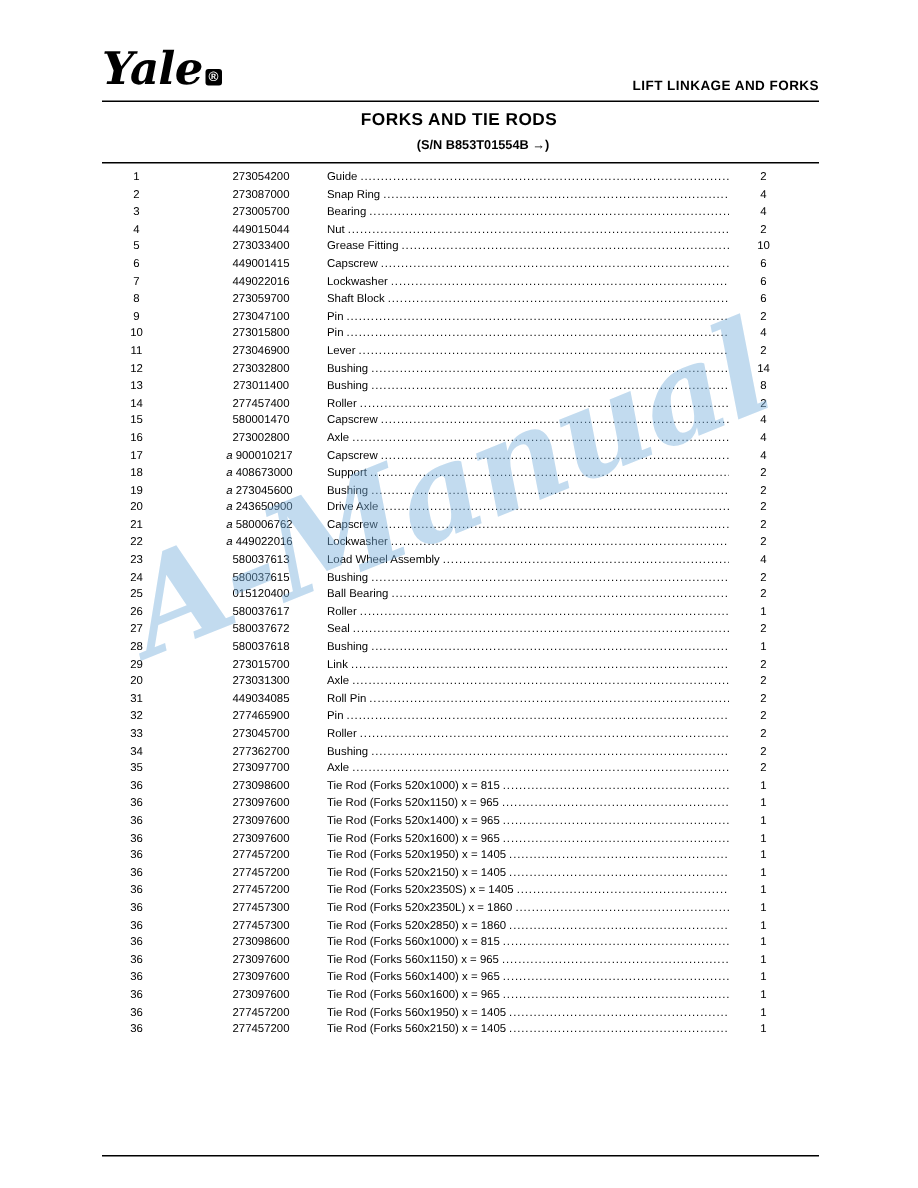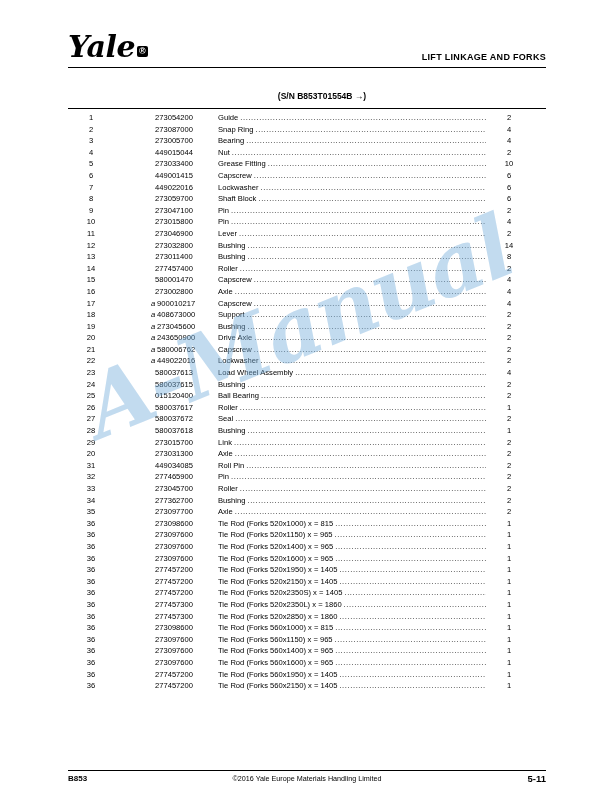--- a/index.html
+++ b/index.html
@@ -250,20 +250,21 @@
 
   <div class="header">
     <div class="logo">
       <span class="logo-text">Yale</span>
       <span class="logo-badge">®</span>
     </div>
     <div class="header-right">LIFT LINKAGE AND FORKS</div>
   </div>
   <div class="header-rule"></div>
 
+  <div class="doc-title">FORKS AND TIE RODS</div>
   <div class="doc-subtitle">(S/N B853T01554B  →)</div>
 
   <div class="table-wrap">
     <div class="rule"></div>
     <div class="rows" id="rows">
         <div class="row">
           <div class="c-item">1</div>
           <div class="c-part"><span class="pfx"></span><span>273054200</span></div>
           <div class="c-desc">
             <div class="desc-inner">
@@ -813,19 +814,14 @@
           <div class="c-qty">1</div>
         </div>
       </div>
   </div>
 
   <div class="watermark">
     <div class="wm-text">A-Manual</div>
   </div>
 
   <div class="footer-rule"></div>
-  <div class="footer">
-    <div class="footer-left">B853</div>
-    <div class="footer-center">©2016 Yale Europe Materials Handling Limited</div>
-    <div class="footer-right">5-11</div>
-  </div>
 
 </div>
 
 </body></html>

